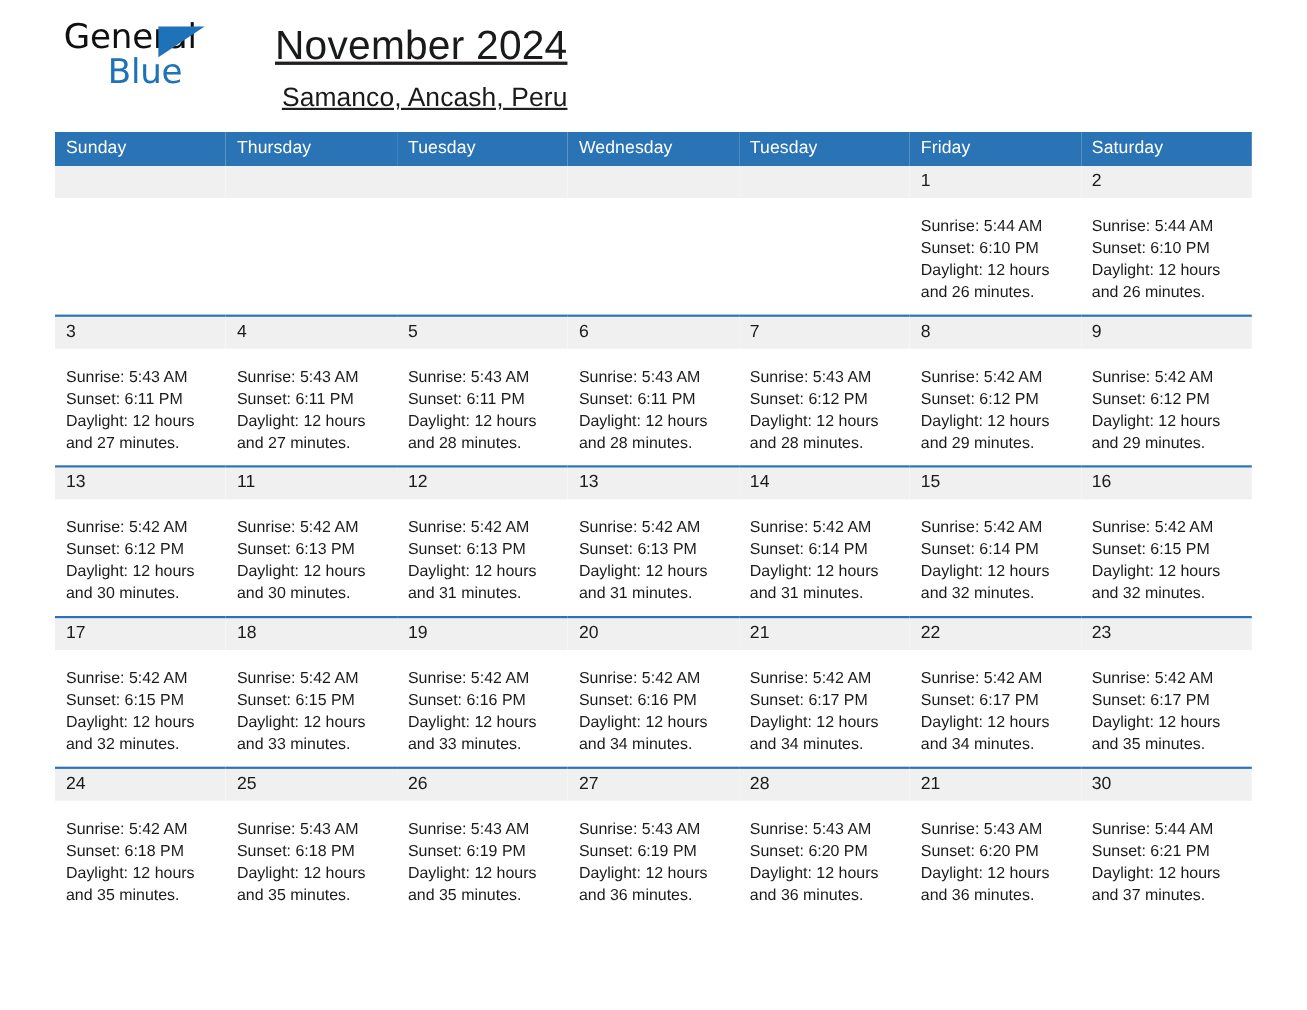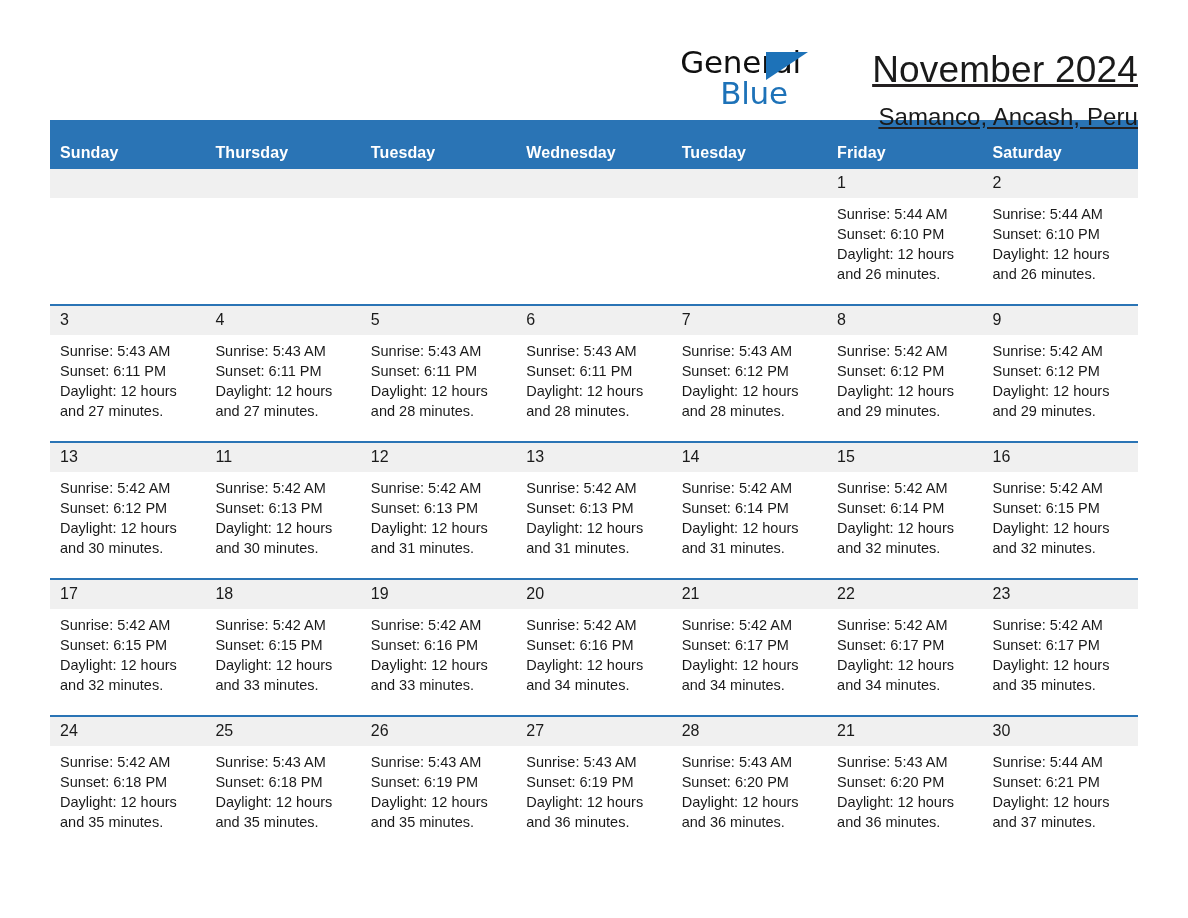--- a/index.html
+++ b/index.html
@@ -19,22 +19,22 @@
     width: 1188px;
     height: 918px;
     box-sizing: border-box;
     padding: 0 50px;
   }
 
   
   .masthead {
     display: flex;
     align-items: flex-start;
-    justify-content: flex-end;
-    padding-top: 46px;
+    justify-content: flex-start;
+    padding-top: 18px;
     height: 104px;
     box-sizing: border-box;
   }
   .brand {
     position: relative;
     width: 200px;
     height: 70px;
     padding-left: 8px;
     box-sizing: border-box;
   }
@@ -94,23 +94,23 @@
   .calendar {
     margin-top: 16px;
     width: 1088px;
     border-collapse: collapse;
     table-layout: fixed;
   }
   .calendar th {
     background: #2a74b5;
     color: #ffffff;
     font-size: 16px;
-    font-weight: 700;
+    font-weight: 400;
     text-align: left;
-    padding: 24px 0 7px 10px;
+    padding: 6px 0 7px 10px;
     letter-spacing: 0.1px;
   }
   .calendar td {
     vertical-align: top;
     padding: 0;
     border-top: 2px solid #2a74b5;
     width: 155.4px;
     height: 135px;
     background: #ffffff;
   }
@@ -122,21 +122,21 @@
     font-size: 16px;
     line-height: 20px;
     color: #1a1a1a;
     padding: 4px 0 5px 10px;
     min-height: 20px;
   }
   .daynum.empty {
     color: transparent;
   }
   .details {
-    padding: 6px 8px 0 10px;
+    padding: 16px 8px 0 10px;
     font-size: 14.5px;
     line-height: 20px;
     color: #1a1a1a;
   }
   .details div {
     white-space: nowrap;
   }
   .details .daylight {
     white-space: normal;
   }

